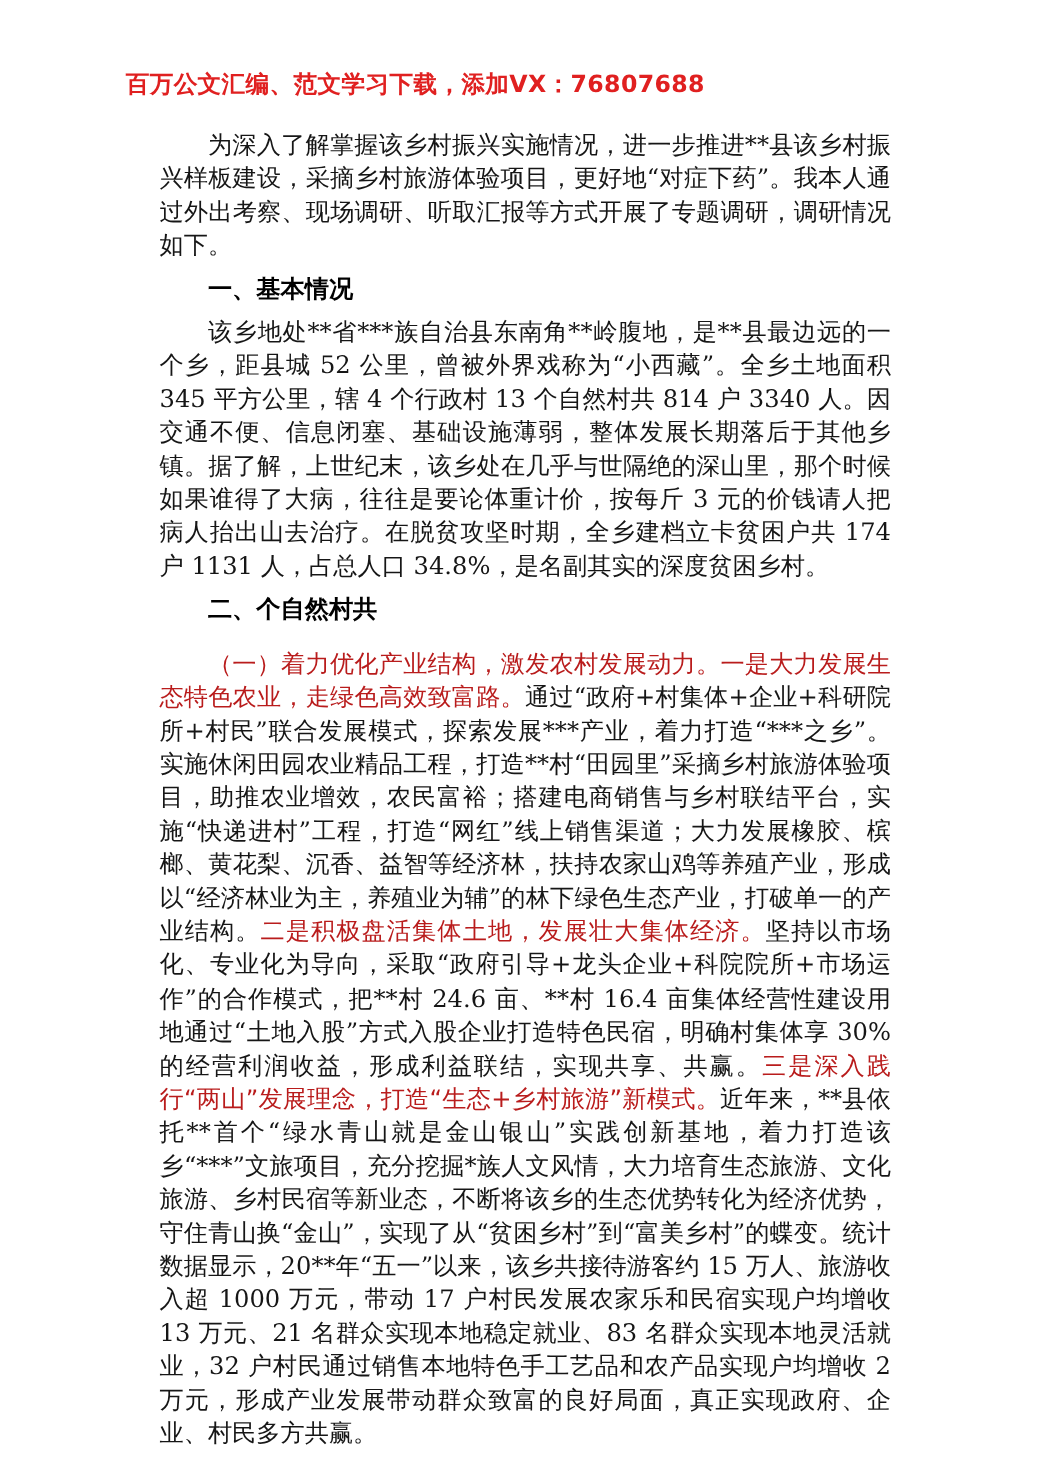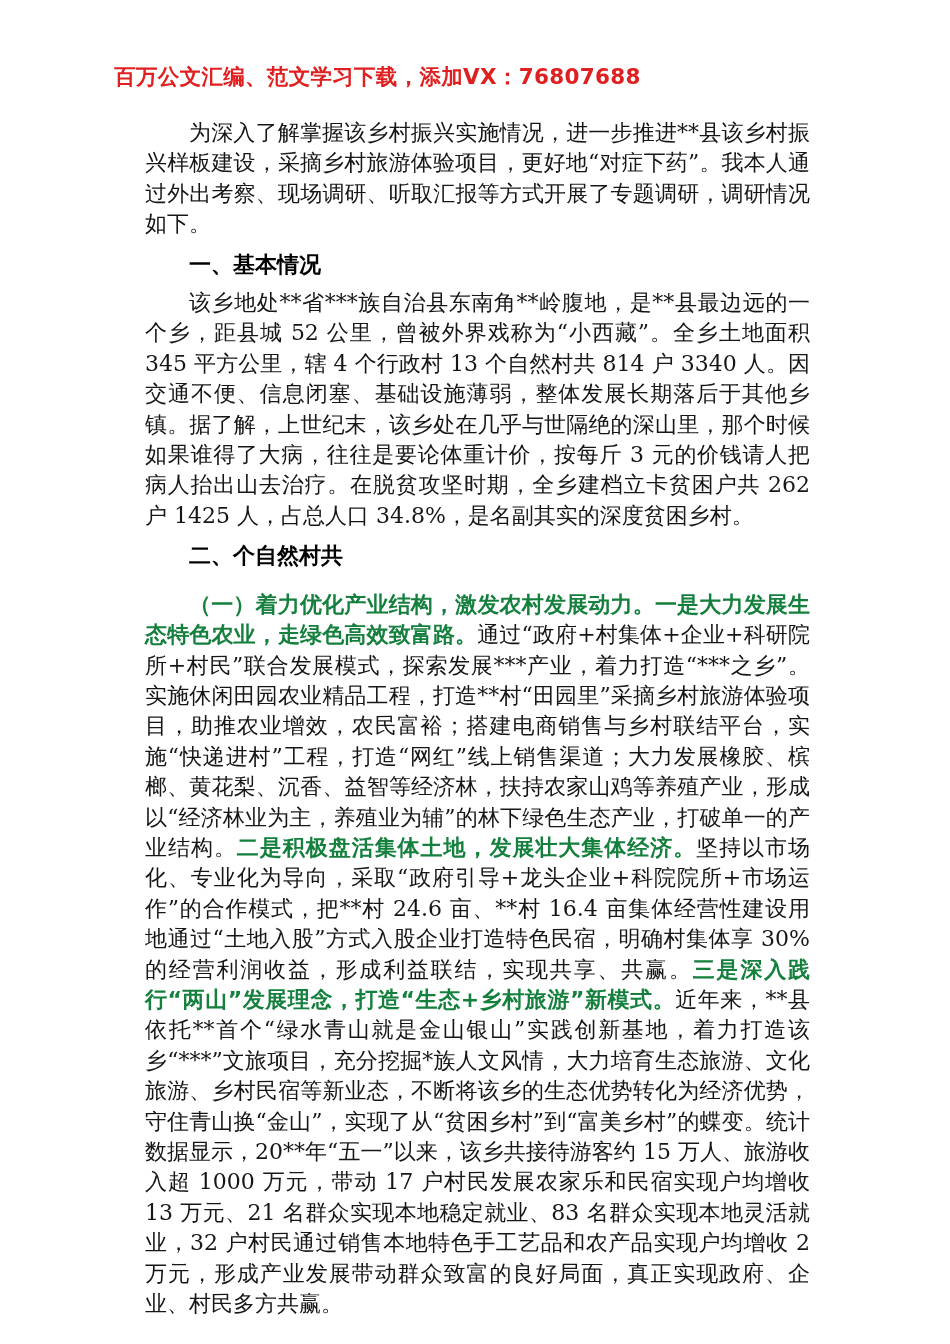--- a/index.html
+++ b/index.html
@@ -45,48 +45,48 @@
     text-indent: 2em;
     font-family: "DejaVu Serif", "Liberation Serif", serif;
   }
   p.heading {
     margin: 0;
     font-size: 22px;
     line-height: 30.4px;
     color: #000000;
     text-indent: 2em;
     font-weight: 700;
-    font-family: Liberation Sans, sans-serif;
+    font-family: Liberation Mono, monospace;
   }
   .gap-sm { height: 8px; }
   .gap-md { height: 10px; }
   b.strong {
-    font-weight: 700;
+    font-weight: 400;
     font-family: "DejaVu Sans", "Liberation Sans", sans-serif;
-    color: #15803d;
+    color: #b91c1c;
   }
 </style>
 </head>
 <body>
 
 <div class="page">
 
   <div class="watermark-banner">百万公文汇编、范文学习下载，添加VX：76807688</div>
 
   <div class="doc-body">
 
     <p class="para">为深入了解掌握该乡村振兴实施情况，进一步推进**县该乡村振兴样板建设，采摘乡村旅游体验项目，更好地“对症下药”。我本人通过外出考察、现场调研、听取汇报等方式开展了专题调研，调研情况如下。</p>
 
     <div class="gap-md"></div>
 
     <p class="heading">一、基本情况</p>
 
     <div class="gap-sm"></div>
 
-    <p class="para">该乡地处**省***族自治县东南角**岭腹地，是**县最边远的一个乡，距县城 52 公里，曾被外界戏称为“小西藏”。全乡土地面积 345 平方公里，辖 4 个行政村 13 个自然村共 814 户 3340 人。因交通不便、信息闭塞、基础设施薄弱，整体发展长期落后于其他乡镇。据了解，上世纪末，该乡处在几乎与世隔绝的深山里，那个时候如果谁得了大病，往往是要论体重计价，按每斤 3 元的价钱请人把病人抬出山去治疗。在脱贫攻坚时期，全乡建档立卡贫困户共 262 户 1425 人，占总人口 34.8%，是名副其实的深度贫困乡村。</p>
+    <p class="para">该乡地处**省***族自治县东南角**岭腹地，是**县最边远的一个乡，距县城 52 公里，曾被外界戏称为“小西藏”。全乡土地面积 345 平方公里，辖 4 个行政村 13 个自然村共 814 户 3340 人。因交通不便、信息闭塞、基础设施薄弱，整体发展长期落后于其他乡镇。据了解，上世纪末，该乡处在几乎与世隔绝的深山里，那个时候如果谁得了大病，往往是要论体重计价，按每斤 3 元的价钱请人把病人抬出山去治疗。在脱贫攻坚时期，全乡建档立卡贫困户共 174 户 1131 人，占总人口 34.8%，是名副其实的深度贫困乡村。</p>
 
     <div class="gap-md"></div>
 
     <p class="heading">二、个自然村共</p>
 
     <div class="gap-sm"></div>
 
 
     <div class="gap-md"></div>
 

